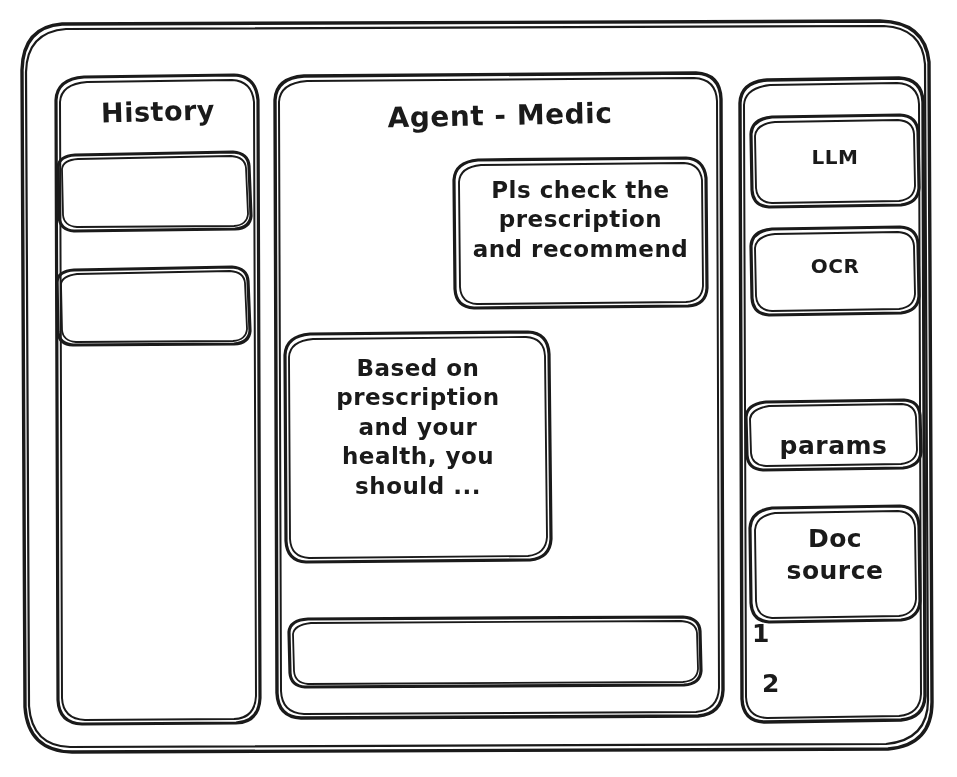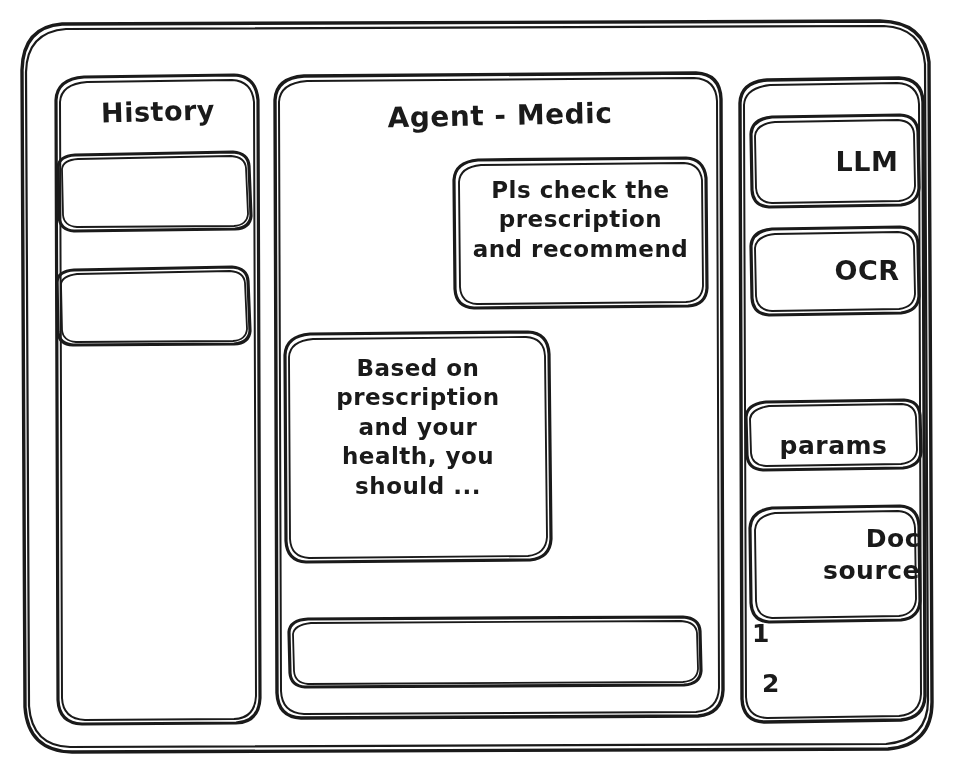--- a/index.html
+++ b/index.html
@@ -43,22 +43,21 @@
     transform: rotate(-1.6deg);
   }
   .center-title {
     font-size: 28px;
     transform: rotate(-1.2deg);
   }
   .bubble-text {
     font-size: 23px;
   }
   .chip-text {
-    font-size: 27px;
-    padding-left: 32px;
+    font-size: 20px;
   }
   .chip-text-sm {
     font-size: 25px;
   }
   .num-text {
     font-size: 25px;
     font-weight: 600;
   }
   .hit {
     position: absolute;
@@ -179,21 +178,21 @@
 
   <div class="hit" style="left:751px; top:227px; width:168px; height:88px;border-radius:8px;">
     <div class="hand-text chip-text" style="left:0; top:27px; width:168px;">OCR</div>
   </div>
 
   <div class="hit" style="left:746px; top:412px; width:175px; height:70px;">
     <div class="hand-text chip-text-sm" style="left:0; top:18px; width:175px;">params</div>
   </div>
 
   <div class="hit" style="left:750px; top:506px; width:170px; height:116px;">
-    <div class="hand-text chip-text-sm" style="left:0; top:17px; width:170px;text-align:right;">Doc
+    <div class="hand-text chip-text-sm" style="left:0; top:17px; width:170px;">Doc
 source</div>
   </div>
 
   <div class="hand-text num-text" style="left:752px; top:618px; width:24px; text-align:left;">1</div>
 
   <div class="hand-text num-text" style="left:762px; top:668px; width:24px; text-align:left;">2</div>
 
 </div>
 
 </body></html>

